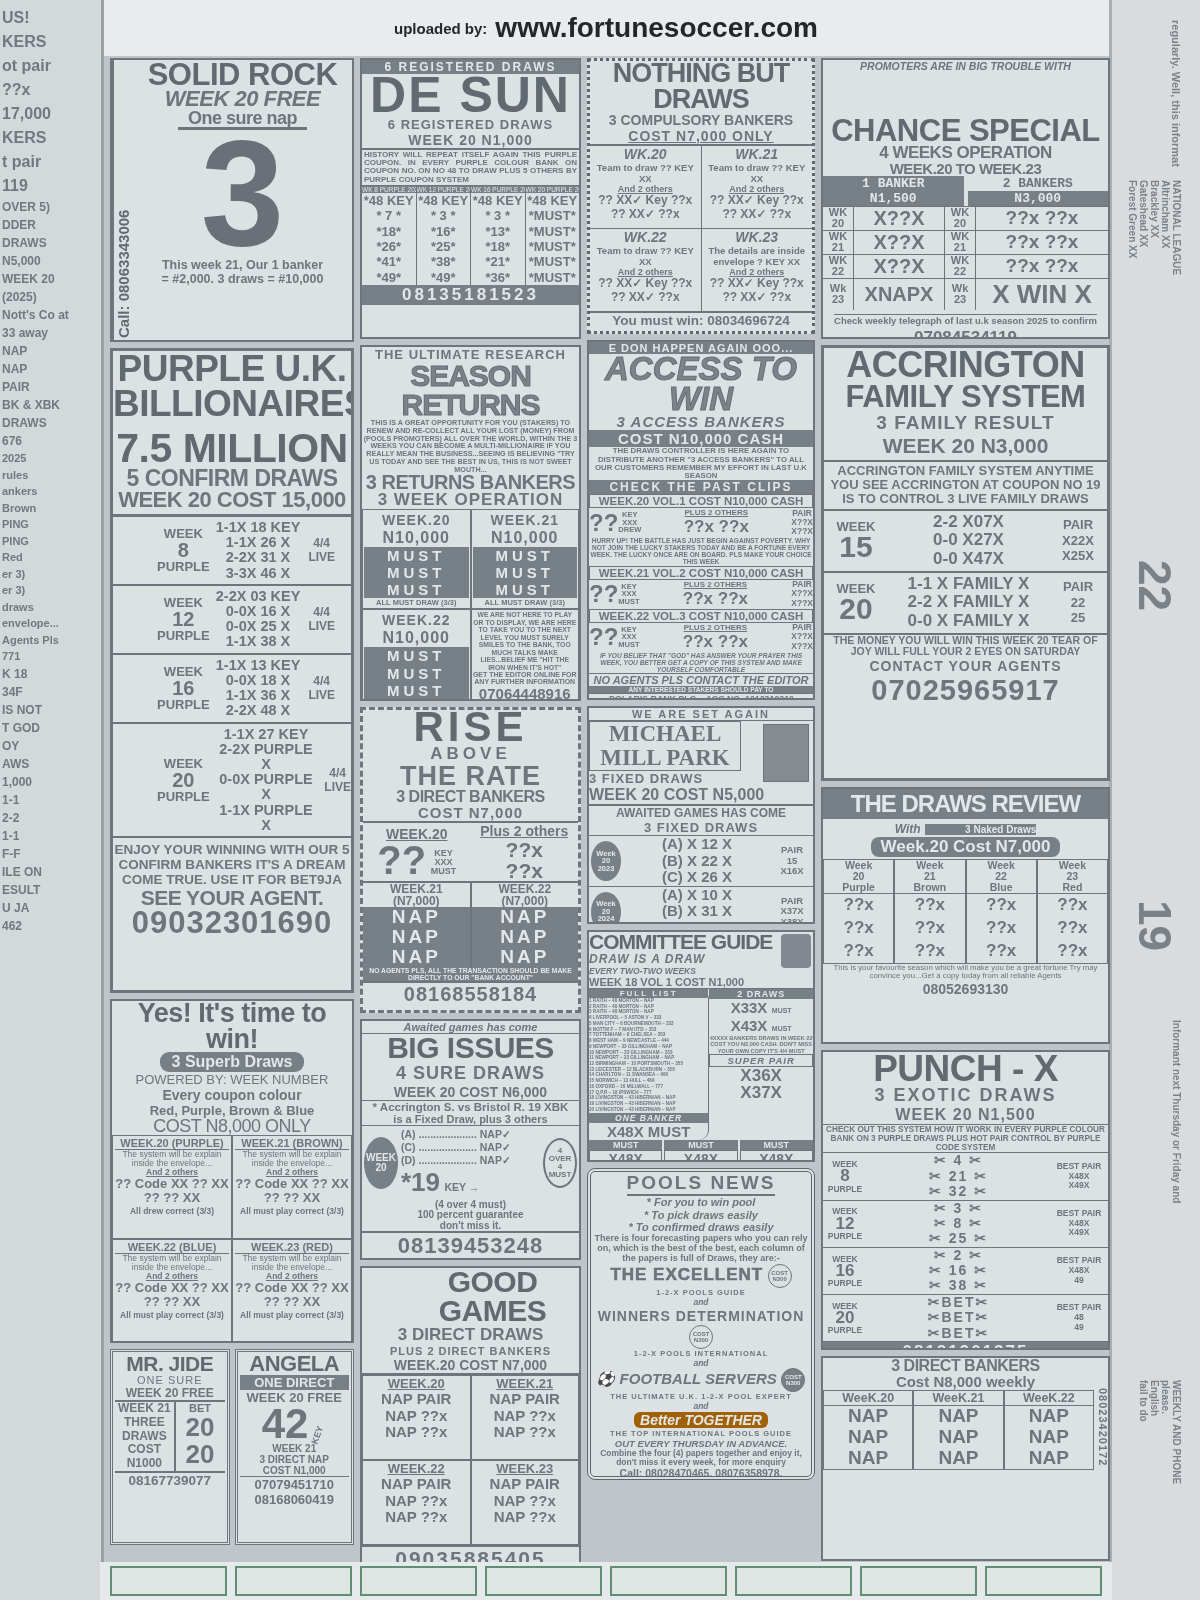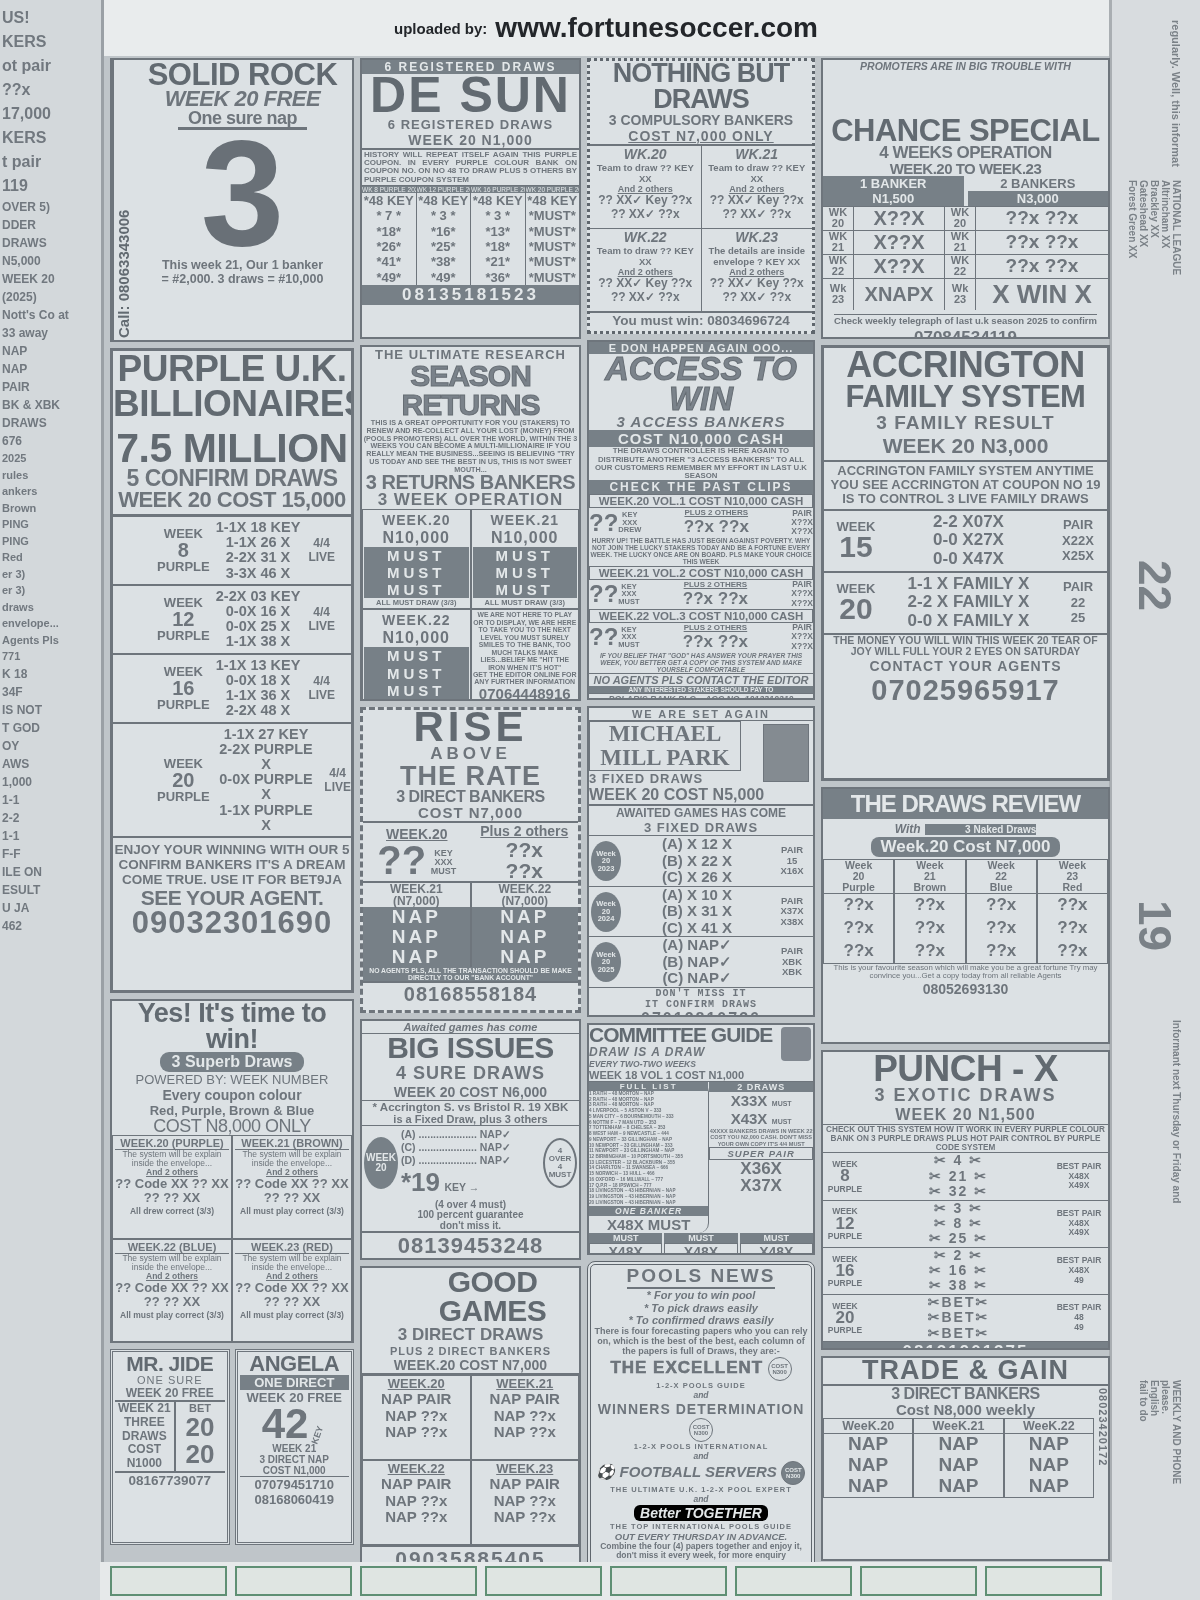--- a/index.html
+++ b/index.html
@@ -137,21 +137,21 @@
   #acc .s{font-size:15px;font-style:italic;letter-spacing:1px;} 
   #acc .s2{font-size:15px;letter-spacing:1px;}
   #acc .bo{font-size:7.8px;font-weight:700;line-height:1.05;}
   #acc .ban{font-size:12px;font-weight:700;letter-spacing:2px;}
   #acc .wh{font-size:11.5px;font-weight:700;border:1px solid #6e757c;}
   #acc .qq{font-size:24px;font-weight:700;line-height:0.9;} #acc .k{font-size:7.5px;font-weight:700;line-height:1;}
   #acc .pl{font-size:8px;font-weight:700;} #acc .ox{font-size:17px;font-weight:700;} #acc .pr{font-size:8.5px;font-weight:700;line-height:1.1;}
   #acc .note{font-size:6.6px;font-weight:700;line-height:1.08;}
   #acc .bank{font-size:8.8px;font-weight:700;font-style:italic;border-top:1px solid #6e757c;}
   
-  #mmp{height:311px;}
+  #mmp{height:218px;}
   #mmp .top{font-size:11px;letter-spacing:2px;border-bottom:1px solid #6e757c;}
   #mmp .t{font-family:"Liberation Serif",serif;font-size:23px;font-weight:700;border:1px solid #6e757c;line-height:1.05;}
   #mmp .por{width:44px;height:56px;background:#848b91;position:absolute;right:4px;top:16px;border:1px solid #6e757c;}
   #mmp .s{font-size:13px;letter-spacing:1px;} #mmp .s2{font-size:16px;border-bottom:2px solid #6e757c;}
   #mmp .h{font-size:12px;font-weight:700;} #mmp .h2{font-size:13px;letter-spacing:1px;border-bottom:1px solid #6e757c;}
   .my{display:flex;align-items:center;border-bottom:1px solid #6e757c;}
   .my .bdg{width:30px;height:40px;border-radius:50%;font-size:7.5px;font-weight:700;display:flex;flex-direction:column;align-items:center;justify-content:center;line-height:1;margin:1px 2px;}
   .my .v{font-size:15px;font-weight:700;line-height:1.1;flex:1;}
   .my .p{font-size:9.5px;font-weight:700;line-height:1.1;width:42px;}
   #mmp .ft{font-size:10px;letter-spacing:1px;font-family:Liberation Mono, monospace;} #mmp .ph{font-size:16px;letter-spacing:2px;}
@@ -173,30 +173,30 @@
   
   #pools{height:312px;border:4px double #5f666d;border-radius:8px;}
   #pools .t{font-size:19px;letter-spacing:2px;border-bottom:2px solid #6e757c;display:inline-block;}
   #pools .bl{font-size:11px;font-weight:700;font-style:italic;line-height:1.15;}
   #pools .bo{font-size:9px;font-weight:700;line-height:1.1;}
   #pools .p1{font-size:17px;letter-spacing:1px;-webkit-text-stroke:0.5px #666d74;}
   #pools .ps{font-size:7.5px;font-weight:700;letter-spacing:1px;}
   #pools .and{font-size:8.5px;font-weight:700;font-style:italic;}
   #pools .p2{font-size:14px;letter-spacing:1px;}
   #pools .p3{font-size:15px;font-style:italic;}
-  #pools .p4{font-size:14px;font-style:italic;background:#000000;color:#e3e7e9;display:inline-block;padding:0 6px;border-radius:6px;}
+  #pools .p4{font-size:14px;font-style:italic;background:#a16207;color:#e3e7e9;display:inline-block;padding:0 6px;border-radius:6px;}
   #pools .cost{font-size:6px;font-weight:700;border:1px solid #6e757c;border-radius:50%;width:22px;height:22px;display:inline-flex;align-items:center;justify-content:center;line-height:1;vertical-align:middle;}
   #pools .ft{font-size:9.5px;font-weight:700;font-style:italic;}
   #pools .ft2{font-size:8.5px;font-weight:700;line-height:1.1;}
   #pools .cl{font-size:10.5px;font-weight:700;}
   
   #chs{height:281px;}
   #chs .top{font-size:10.5px;font-weight:700;font-style:italic;}
   #chs .t{font-size:31px;margin-top:44px;} #chs .s{font-size:17px;} #chs .s2{font-size:15px;}
-  #chs .bar{font-size:13px;font-weight:700;display:flex;gap:4px;}
+  #chs .bar{font-size:13px;font-weight:700;display:flex;gap:4px;font-family:Liberation Mono, monospace;}
   .chr{display:flex;border-top:1px solid #6e757c;align-items:stretch;}
   .chr .wk{width:30px;font-size:11px;font-weight:700;border-right:1px solid #6e757c;display:flex;align-items:center;justify-content:center;line-height:1;}
   .chr .v1{width:90px;font-size:20px;font-weight:700;border-right:1px solid #6e757c;display:flex;align-items:center;justify-content:center;}
   .chr .wk2{width:30px;font-size:11px;font-weight:700;border-right:1px solid #6e757c;display:flex;align-items:center;justify-content:center;line-height:1;}
   .chr .v2{flex:1;font-size:19px;font-weight:700;display:flex;align-items:center;justify-content:center;}
   #chs .ft{font-size:9.5px;font-weight:700;border-top:1px solid #6e757c;display:inline;} 
   #chs .ph{font-size:17px;display:inline;}
   
   #acf{height:436px;border-width:3px;}
   #acf .t{font-size:36px;} #acf .t2{font-size:31px;} #acf .s{font-size:19px;letter-spacing:1px;} #acf .s2{font-size:21px;border-bottom:2px solid #6e757c;padding-bottom:2px;}
@@ -1045,21 +1045,20 @@
 ✂BET✂</div>
           <div class="p pre">BEST PAIR
 48
 49</div>
         </div>
         <div class="ph bd inv">08121901375</div>
       </div>
 
       <div class="b cn" id="trd">
         <div class="vph">08023420172</div>
-        <div class="t bd tt ink2">TRADE &amp; GAIN</div>
         <div class="s bd tt">3 DIRECT BANKERS</div>
         <div class="s2">Cost N8,000 weekly</div>
         <div class="row" style="margin-right:14px;">
           <div class="col tc">
             <div class="h">WeeK.20</div>
             <div class="v pre">NAP
 NAP
 NAP</div>
           </div>
           <div class="col tc">

